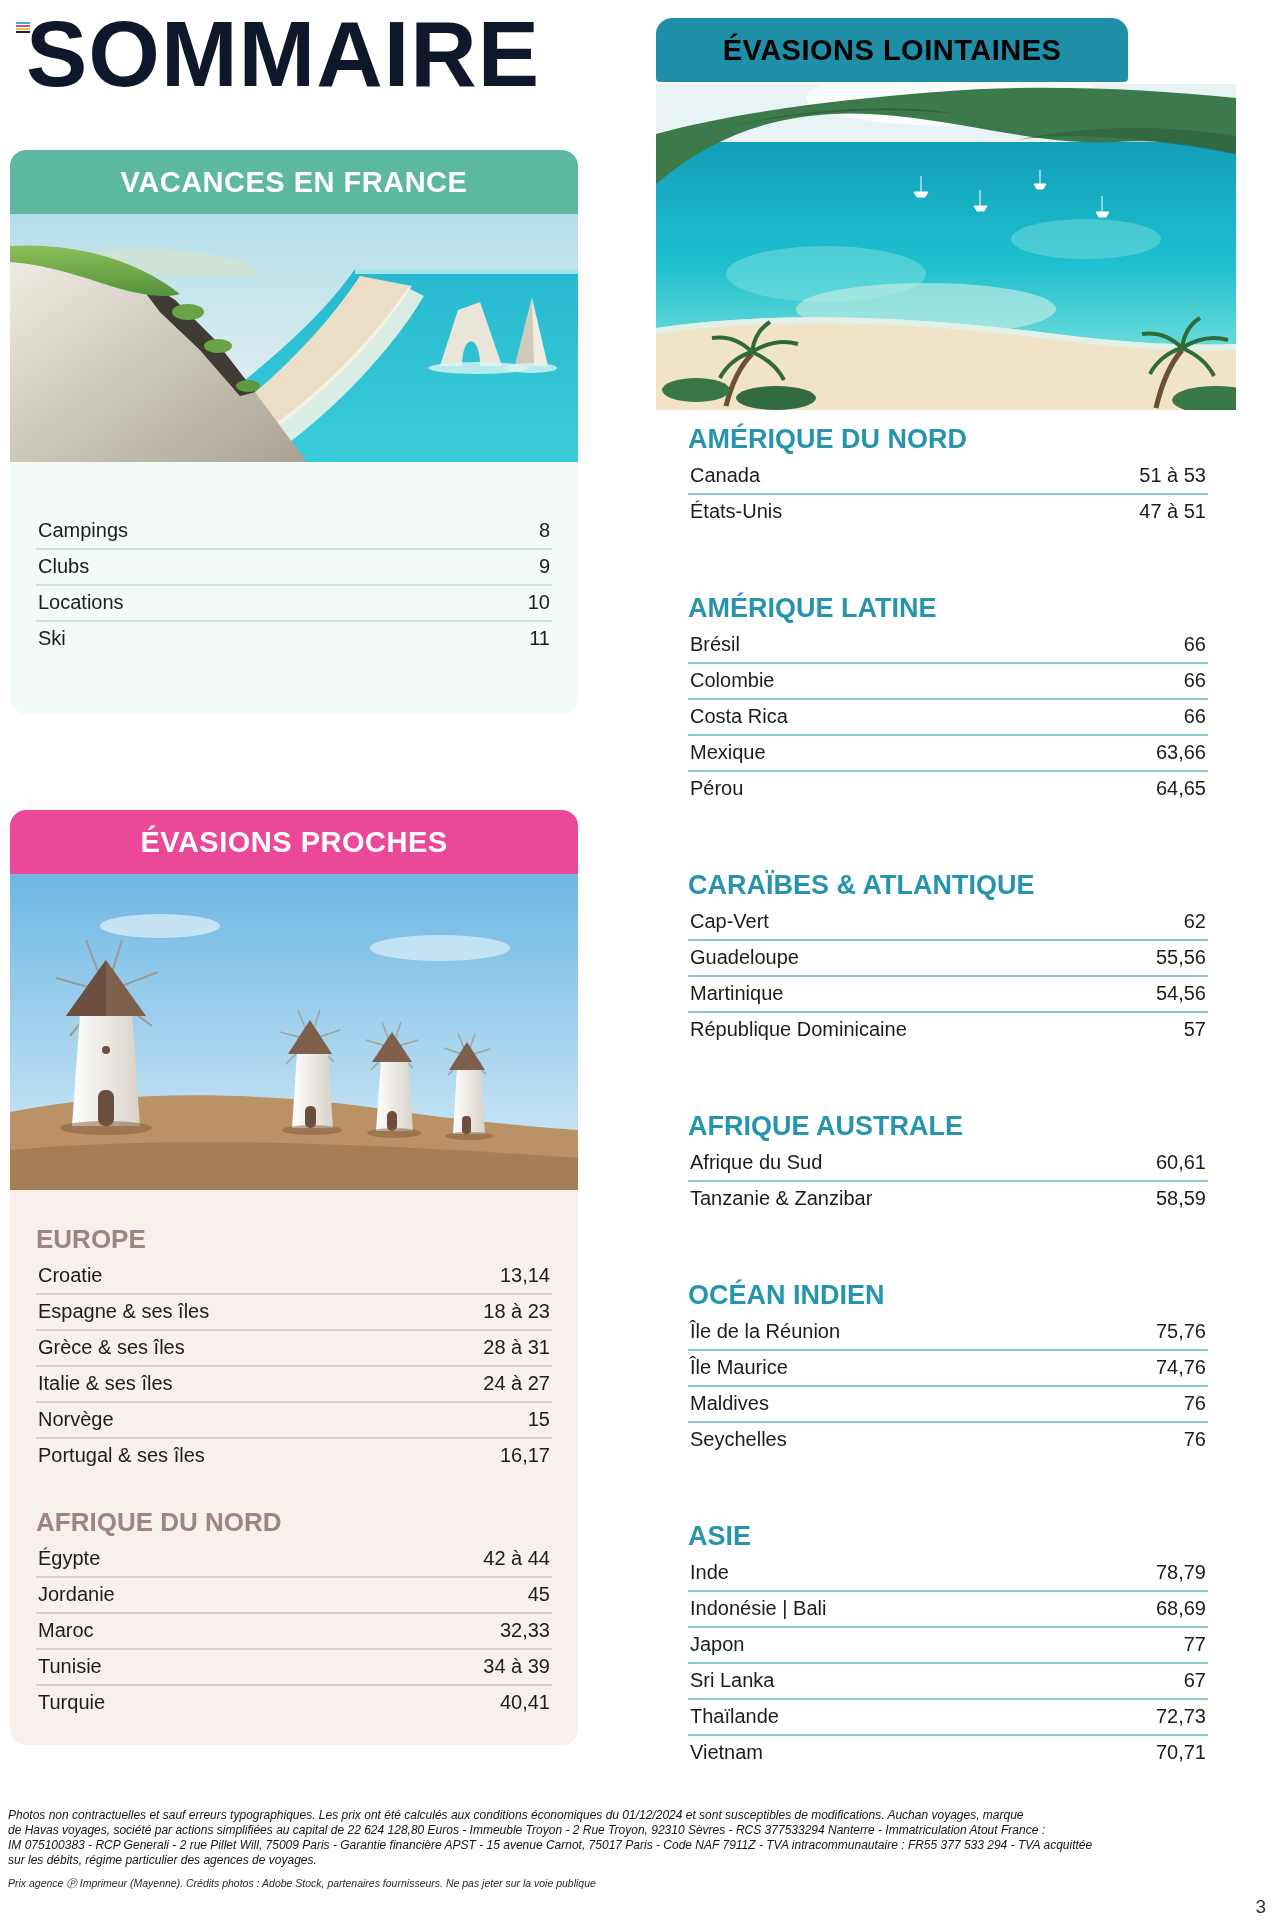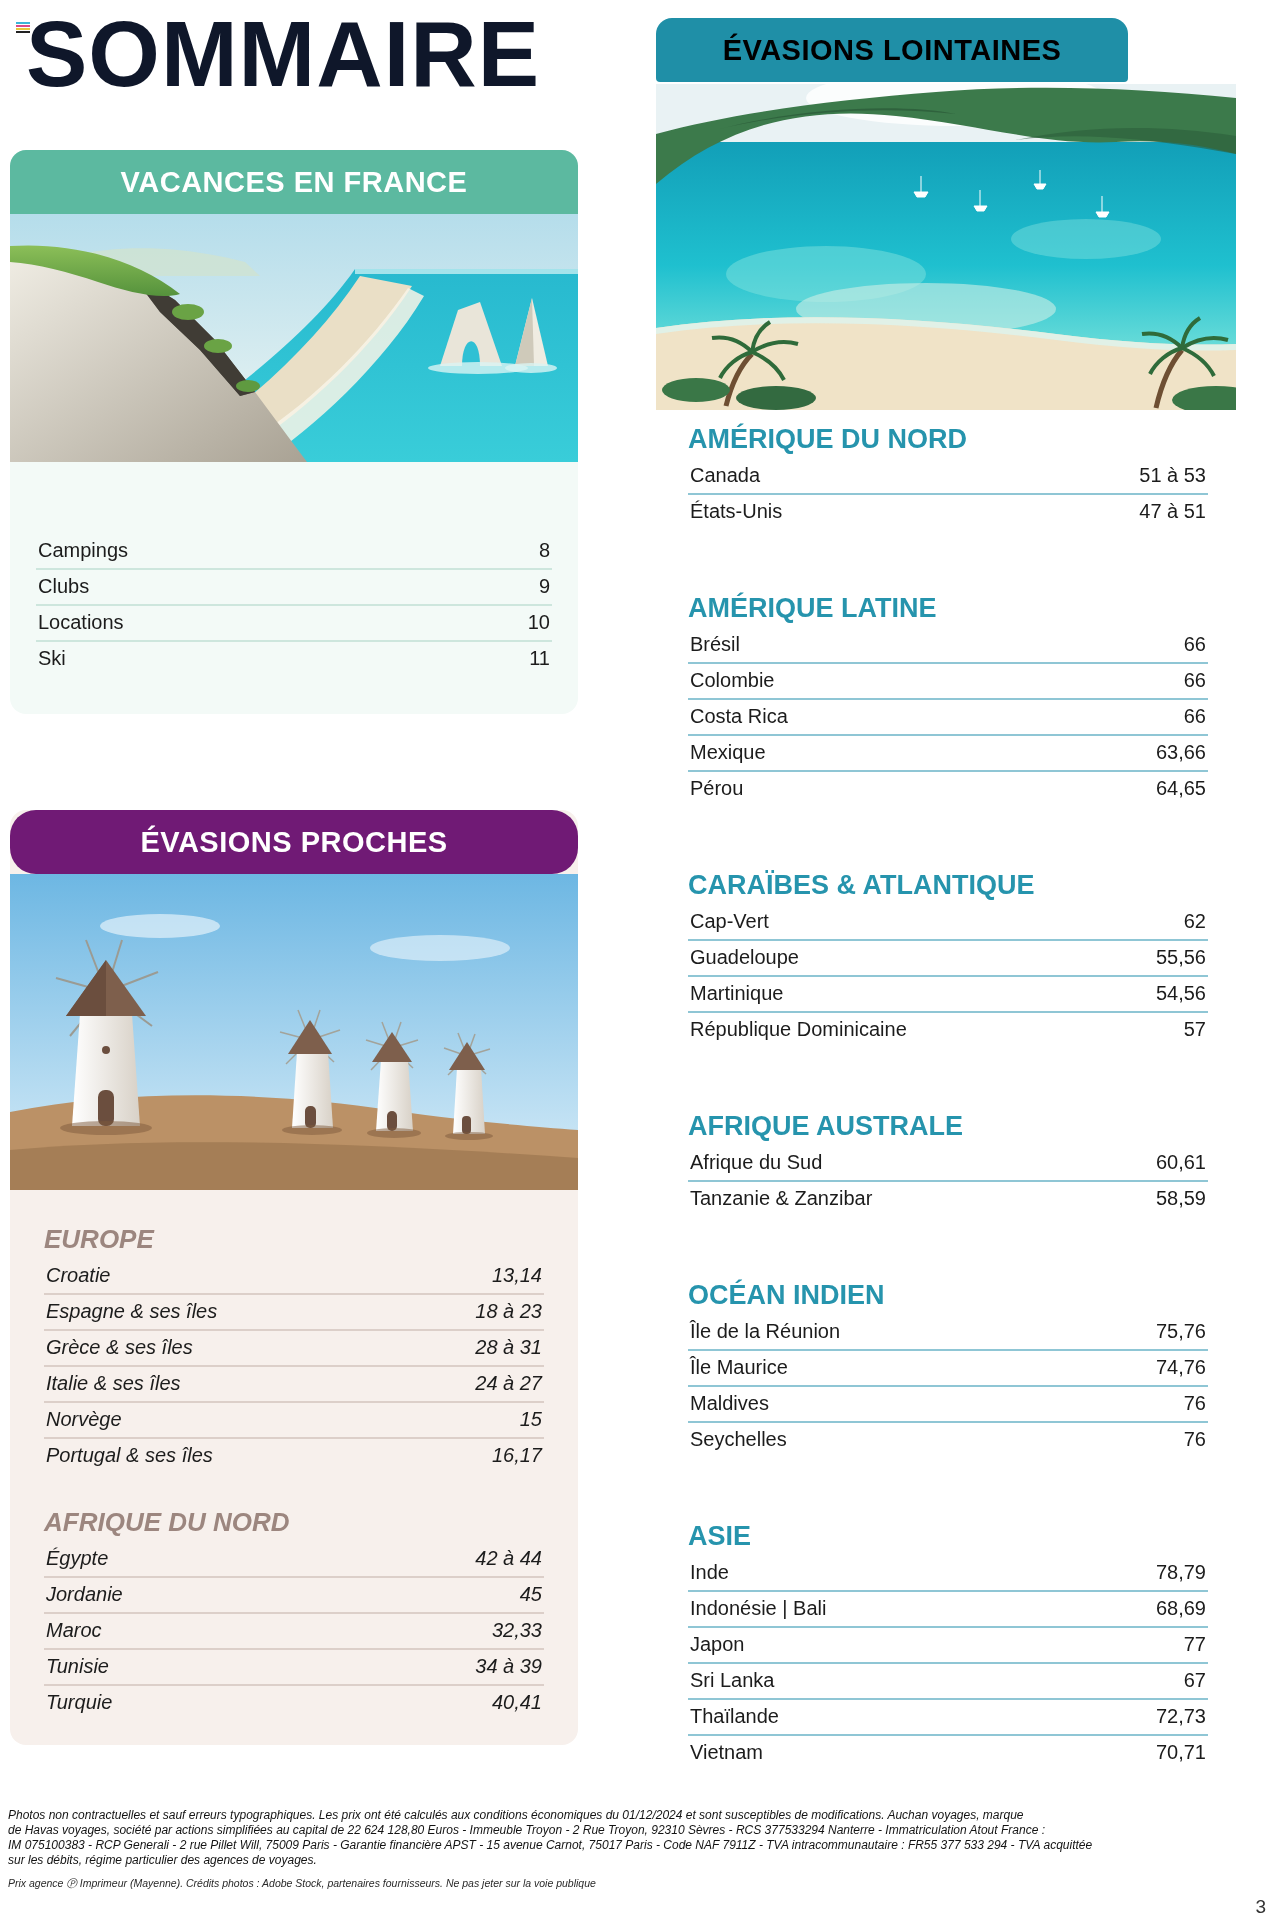--- a/index.html
+++ b/index.html
@@ -12,39 +12,39 @@
   .rm1{background:#3ab5d8}.rm2{background:#d84a8b}.rm3{background:#e8c53a}.rm4{background:#222222}
 
   .title{position:absolute;left:26px;top:6px;margin:0;font-size:92px;font-weight:bold;
          color:#0f172a;letter-spacing:1px;line-height:1.05;}
 
   
   .card{position:absolute;border-radius:16px;overflow:hidden;}
   .card-header{height:64px;display:flex;align-items:center;justify-content:center;color:#ffffff;
                font-size:29px;font-weight:bold;letter-spacing:.5px;white-space:nowrap;}
   .hdr-green{background:#5cb9a0;}
-  .hdr-mauve{background:#701a75;border-radius:26px;}
+  .hdr-mauve{background:#ec4899;}
 
   .card-france{left:10px;top:150px;width:568px;height:564px;background:#f3faf7;}
   .card-proches{left:10px;top:810px;width:568px;height:935px;background:#f7f0ec;}
 
   .photo{line-height:0;}
   .photo svg{display:block;}
 
   
   .row{display:flex;justify-content:space-between;align-items:baseline;font-size:20px;color:#1c1c1c;
        padding:5px 2px 6px 2px;border-bottom:2px solid #cccccc;}
   .row:last-child{border-bottom:none;}
   .lbl{white-space:nowrap;}
   .pg{white-space:nowrap;}
 
-  .list-france{padding:72px 26px 0 26px;text-align:center;}
+  .list-france{padding:52px 26px 0 26px;text-align:center;}
   .list-france .row{border-color:#cde6dd;}
 
-  .card-proches .sect{padding:0 34px;font-style:italic;}
+  .card-proches .sect{padding:0 26px;}
   .sect-title{font-size:26px;font-weight:bold;color:#9c867f;margin:34px 0 4px 0;}
   .card-proches .row{border-color:#dccfc9;}
 
   
   .right-head{position:absolute;left:656px;top:18px;width:472px;height:64px;background:#1f8fa7;
               border-radius:16px 16px 4px 4px;display:flex;align-items:center;justify-content:center;
               color:#000000;font-size:29px;font-weight:bold;letter-spacing:.5px;}
   .photo-tropical{position:absolute;left:656px;top:84px;width:580px;height:326px;}
   .right-sections{position:absolute;left:688px;top:424px;width:520px;}
   .right-sections .toc-section{margin-bottom:64px;}

